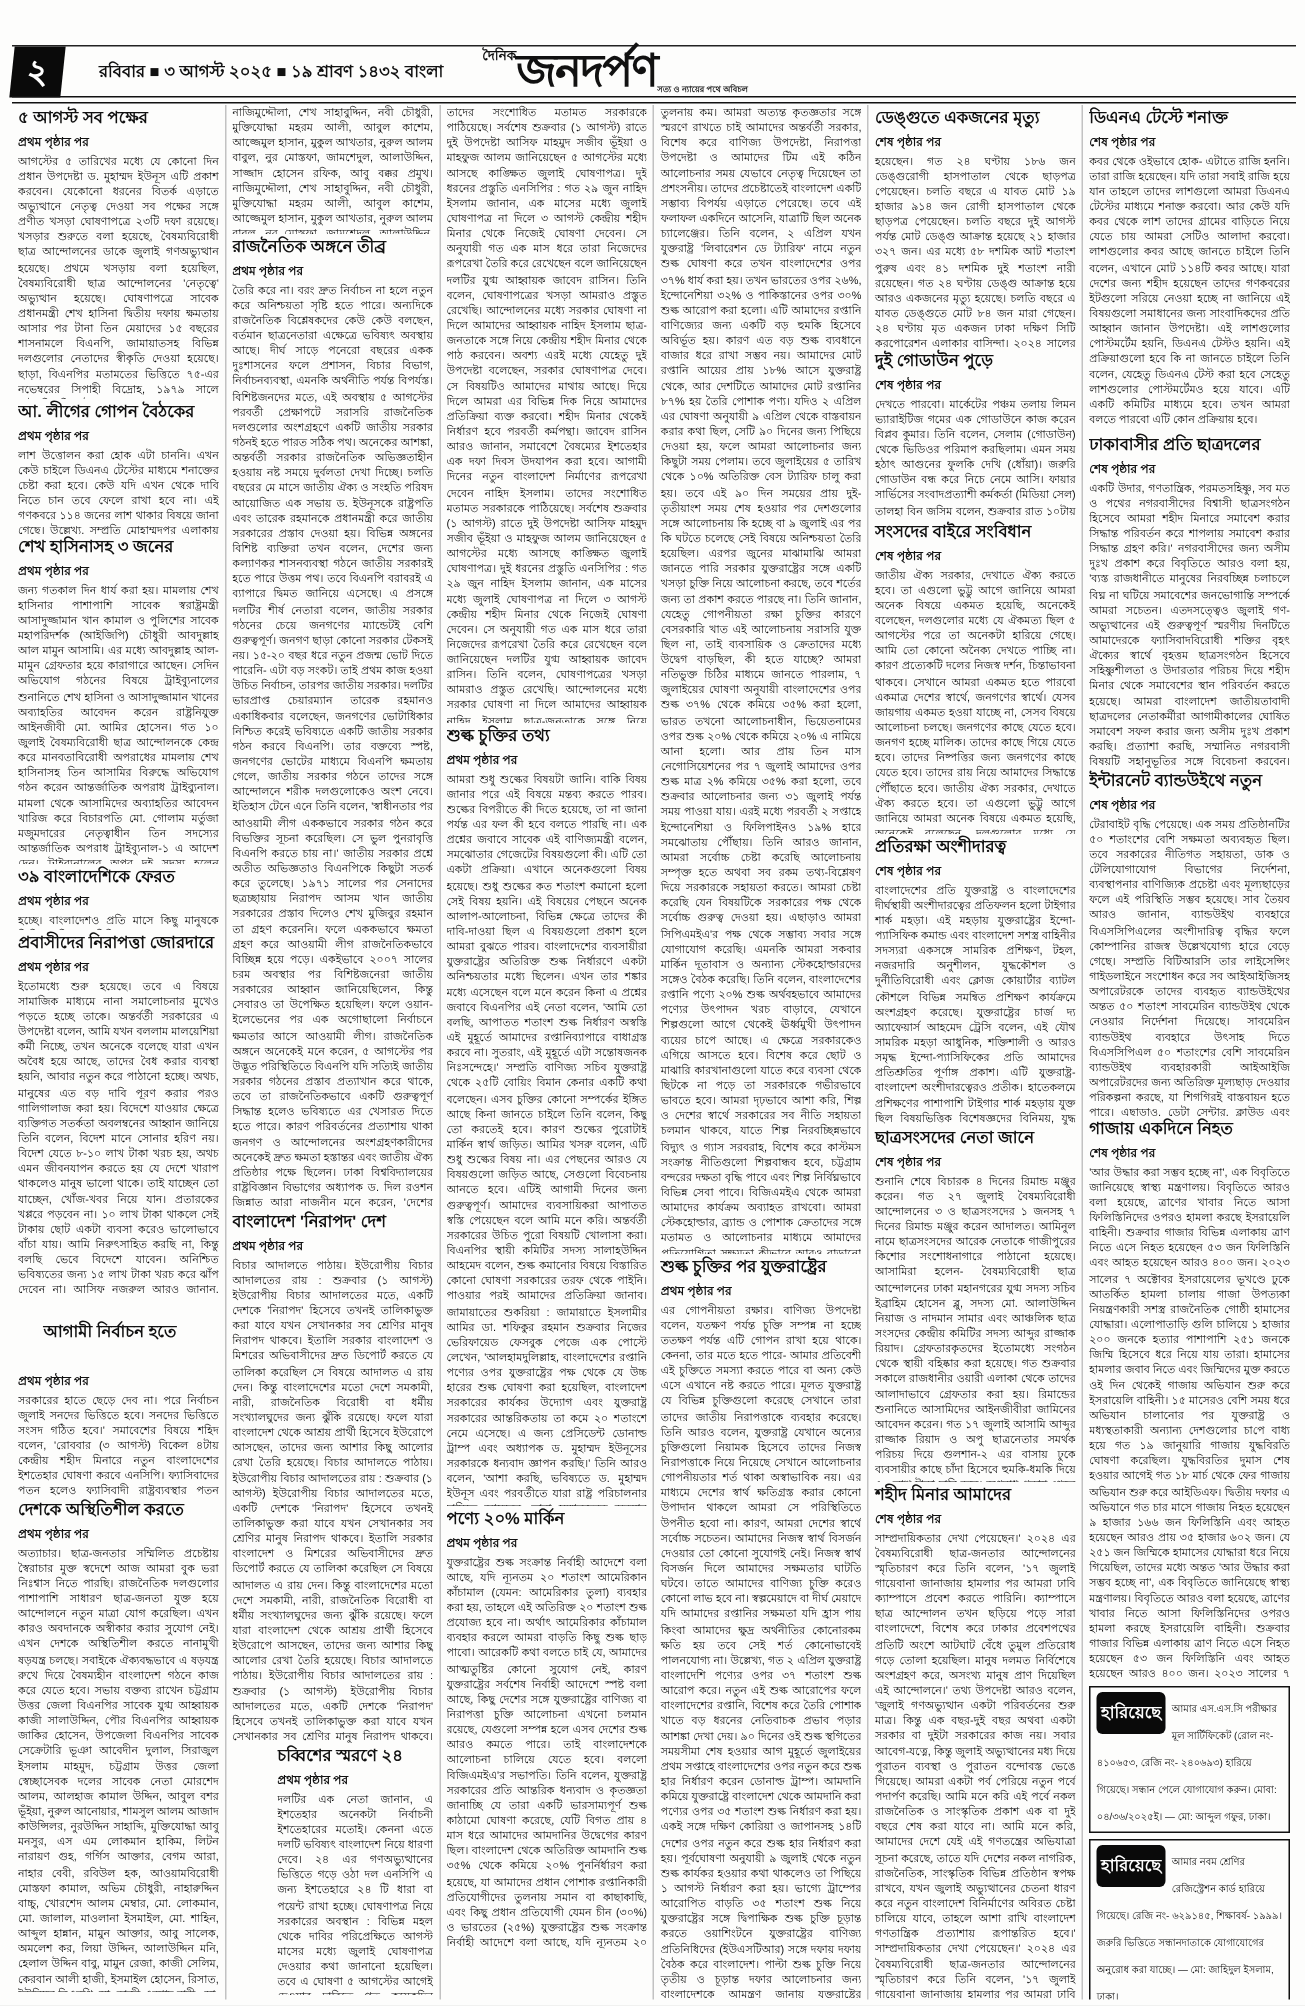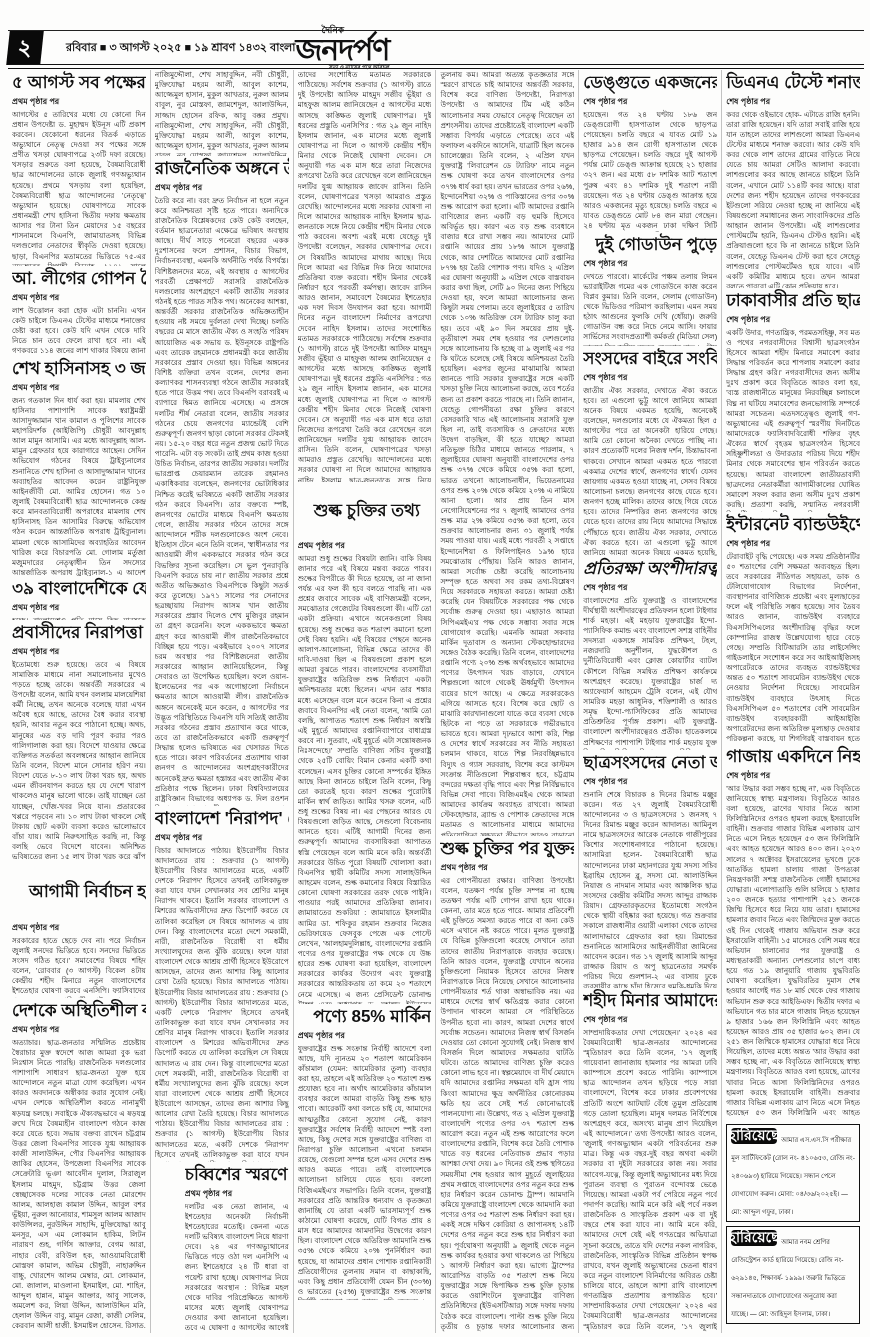--- a/index.html
+++ b/index.html
@@ -13,40 +13,40 @@
   .masthead{position:absolute;left:8px;right:6px;top:30px;height:34px;
     border-top:1px solid #222;display:flex;align-items:center;}
   .pagenum{width:34px;height:34px;background:#0a0a0a;color:#fff;
     display:flex;align-items:center;justify-content:center;
     font-size:22px;font-weight:bold;transform:skewX(-6deg);flex:0 0 34px;}
   .dateline{font-size:11px;font-weight:bold;margin-left:24px;white-space:nowrap;}
   .section-mark{flex:1;display:flex;align-items:center;justify-content:center;gap:10px;margin:0 6px;}
   .rules{flex:1;max-width:110px;height:15px;
     background:repeating-linear-gradient(to bottom,#111 0 1.4px,transparent 1.4px 3.4px);}
   .section{font-size:24px;font-weight:bold;letter-spacing:1px;white-space:nowrap;}
-  .brand{display:flex;flex-direction:column;align-items:flex-start;line-height:1;margin-right:2px;}
+  .brand{display:flex;align-items:flex-start;line-height:1;margin-right:2px;}
   .brand-top{font-size:9px;font-weight:bold;margin-left:26px;}
   .brand-name{font-size:30px;font-weight:900;letter-spacing:-1px;}
   .brand-tag{font-size:5.5px;font-weight:bold;align-self:flex-end;color:#222;}
   .rule-double{position:absolute;left:8px;right:6px;top:64px;height:3px;
     border-top:1px solid #111;border-bottom:1px solid #111;}
   
   .columns{position:absolute;left:8px;right:6px;top:70px;bottom:4px;display:flex;}
   .col{flex:1 1 0;padding:0 4px;overflow:hidden;}
   .col + .col{border-left:1px solid #c2c2c2;}
   .article{overflow:hidden;}
-  .headline{font-size:17px;font-weight:bold;text-align:right;line-height:1.15;
+  .headline{font-size:11px;font-weight:bold;text-align:left;line-height:1.15;
     padding:3px 0 1px;white-space:nowrap;}
   .contlabel{font-size:8px;font-weight:bold;padding:1px 0 2px;}
   .body{font-size:7.3px;line-height:1.39;text-align:justify;word-break:break-word;}
   
   .lostbox{border:1px solid #111;padding:3px 4px;margin:4px 0;overflow:hidden;}
-  .losttag{float:left;width:46px;height:16px;background:#0a0a0a;color:#fff;
+  .losttag{float:left;width:46px;height:28px;background:#0a0a0a;color:#fff;
     border-radius:4px;display:flex;align-items:center;justify-content:center;
-    font-size:14px;font-weight:bold;margin:0 4px 1px 0;}
+    font-size:11px;font-weight:bold;margin:0 4px 1px 0;}
   .lostbody{font-size:6.6px;line-height:1.35;text-align:justify;}
 </style>
 </head>
 <body>
 
 <div class="page">
 
   <header class="masthead">
     <div class="pagenum">
       <span>২</span>
@@ -116,26 +116,26 @@
           <h2 class="headline" style="margin: 0px;">চব্বিশের স্মরণে ২৪</h2>
           <div class="contlabel">প্রথম পৃষ্ঠার পর</div>
           <div class="body">দলটির এক নেতা জানান, এ ইশতেহার অনেকটা নির্বাচনী ইশতেহারের মতোই। কেননা এতে দলটি ভবিষ্যৎ বাংলাদেশ নিয়ে ধারণা দেবে। ২৪ এর গণঅভ্যুত্থানের ভিত্তিতে গড়ে ওঠা দল এনসিপি এ জন্য ইশতেহারে ২৪ টি ধারা বা পয়েন্ট রাখা হচ্ছে। ঘোষণাপত্র নিয়ে সরকারের অবস্থান : বিভিন্ন মহল থেকে দাবির পরিপ্রেক্ষিতে আগস্ট মাসের মধ্যে জুলাই ঘোষণাপত্র দেওয়ার কথা জানানো হয়েছিল। তবে এ ঘোষণা ৫ আগস্টের আগেই দেওয়ার দাবিতে গত কয়েকদিন রাজধানীর শাহবাগে অবরোধ কর্মসূচি পালন করে আসছিল আহত জুলাই যোদ্ধাদের বিভিন্ন সংগঠন। এরই মধ্যে গত ৩১ জুলাই তিনটি রাজনৈতিক দল বিএনপি, জামায়াত ও এনসিপির কাছে জুলাই ঘোষণাপত্রের ২৬ দফা খসড়া পাঠিয়েছে সরকার। ইতোমধ্যে দলগুলো</div>
         </article>
       </div>
       <div class="col">
         <article class="article" style="height: 412px;">
           <div class="body">তাদের সংশোধিত মতামত সরকারকে পাঠিয়েছে। সর্বশেষ শুক্রবার (১ আগস্ট) রাতে দুই উপদেষ্টা আসিফ মাহমুদ সজীব ভূঁইয়া ও মাহফুজ আলম জানিয়েছেন ৫ আগস্টের মধ্যে আসছে কাঙ্ক্ষিত জুলাই ঘোষণাপত্র। দুই ধরনের প্রস্তুতি এনসিপির : গত ২৯ জুন নাহিদ ইসলাম জানান, এক মাসের মধ্যে জুলাই ঘোষণাপত্র না দিলে ৩ আগস্ট কেন্দ্রীয় শহীদ মিনার থেকে নিজেই ঘোষণা দেবেন। সে অনুযায়ী গত এক মাস ধরে তারা নিজেদের রূপরেখা তৈরি করে রেখেছেন বলে জানিয়েছেন দলটির যুগ্ম আহ্বায়ক জাবেদ রাসিন। তিনি বলেন, ঘোষণাপত্রের খসড়া আমরাও প্রস্তুত রেখেছি। আন্দোলনের মধ্যে সরকার ঘোষণা না দিলে আমাদের আহ্বায়ক নাহিদ ইসলাম ছাত্র-জনতাকে সঙ্গে নিয়ে কেন্দ্রীয় শহীদ মিনার থেকে পাঠ করবেন। অবশ্য এরই মধ্যে যেহেতু দুই উপদেষ্টা বলেছেন, সরকার ঘোষণাপত্র দেবে। সে বিষয়টিও আমাদের মাথায় আছে। দিয়ে দিলে আমরা এর বিভিন্ন দিক নিয়ে আমাদের প্রতিক্রিয়া ব্যক্ত করবো। শহীদ মিনার থেকেই নির্ধারণ হবে পরবর্তী কর্মপন্থা। জাবেদ রাসিন আরও জানান, সমাবেশে বৈষম্যের ইশতেহার এক দফা দিবস উদযাপন করা হবে। আগামী দিনের নতুন বাংলাদেশ নির্মাণের রূপরেখা দেবেন নাহিদ ইসলাম। তাদের সংশোধিত মতামত সরকারকে পাঠিয়েছে। সর্বশেষ শুক্রবার (১ আগস্ট) রাতে দুই উপদেষ্টা আসিফ মাহমুদ সজীব ভূঁইয়া ও মাহফুজ আলম জানিয়েছেন ৫ আগস্টের মধ্যে আসছে কাঙ্ক্ষিত জুলাই ঘোষণাপত্র। দুই ধরনের প্রস্তুতি এনসিপির : গত ২৯ জুন নাহিদ ইসলাম জানান, এক মাসের মধ্যে জুলাই ঘোষণাপত্র না দিলে ৩ আগস্ট কেন্দ্রীয় শহীদ মিনার থেকে নিজেই ঘোষণা দেবেন। সে অনুযায়ী গত এক মাস ধরে তারা নিজেদের রূপরেখা তৈরি করে রেখেছেন বলে জানিয়েছেন দলটির যুগ্ম আহ্বায়ক জাবেদ রাসিন। তিনি বলেন, ঘোষণাপত্রের খসড়া আমরাও প্রস্তুত রেখেছি। আন্দোলনের মধ্যে সরকার ঘোষণা না দিলে আমাদের আহ্বায়ক নাহিদ ইসলাম ছাত্র-জনতাকে সঙ্গে নিয়ে কেন্দ্রীয় শহীদ মিনার থেকে পাঠ করবেন। অবশ্য এরই মধ্যে যেহেতু দুই উপদেষ্টা বলেছেন, সরকার ঘোষণাপত্র দেবে। সে বিষয়টিও আমাদের মাথায় আছে। দিয়ে দিলে আমরা এর বিভিন্ন দিক নিয়ে আমাদের প্রতিক্রিয়া ব্যক্ত করবো। শহীদ মিনার থেকেই নির্ধারণ হবে পরবর্তী কর্মপন্থা। জাবেদ রাসিন আরও জানান, সমাবেশে বৈষম্যের ইশতেহার এক দফা দিবস উদযাপন করা হবে। আগামী দিনের নতুন বাংলাদেশ নির্মাণের রূপরেখা দেবেন নাহিদ ইসলাম।</div>
         </article>
         <article class="article" style="height: 522px;">
-          <h2 class="headline" style="margin: 16px;">শুল্ক চুক্তির তথ্য</h2>
+          <h2 class="headline" style="margin: 0px;">শুল্ক চুক্তির তথ্য</h2>
           <div class="contlabel">প্রথম পৃষ্ঠার পর</div>
           <div class="body">আমরা শুধু শুল্কের বিষয়টা জানি। বাকি বিষয় জানার পরে এই বিষয়ে মন্তব্য করতে পারব। শুল্কের বিপরীতে কী দিতে হয়েছে, তা না জানা পর্যন্ত এর ফল কী হবে বলতে পারছি না। এক প্রশ্নের জবাবে সাবেক এই বাণিজ্যমন্ত্রী বলেন, সমঝোতার গেজেটের বিষয়গুলো কী। এটি তো একটা প্রক্রিয়া। এখানে অনেকগুলো বিষয় হয়েছে। শুধু শুল্কের কত শতাংশ কমানো হলো সেই বিষয় হয়নি। এই বিষয়ের পেছনে অনেক আলাপ-আলোচনা, বিভিন্ন ক্ষেত্রে তাদের কী দাবি-দাওয়া ছিল এ বিষয়গুলো প্রকাশ হলে আমরা বুঝতে পারব। বাংলাদেশের ব্যবসায়ীরা যুক্তরাষ্ট্রের অতিরিক্ত শুল্ক নির্ধারণে একটা অনিশ্চয়তার মধ্যে ছিলেন। এখন তার শঙ্কার মধ্যে এসেছেন বলে মনে করেন কিনা এ প্রশ্নের জবাবে বিএনপির এই নেতা বলেন, 'আমি তো বলছি, আপাতত শতাংশ শুল্ক নির্ধারণ অস্বস্তি এই মুহূর্তে আমাদের রপ্তানিব্যাপারে বাধাগ্রস্ত করবে না। সুতরাং, এই মুহূর্তে এটা সন্তোষজনক নিঃসন্দেহে।' সম্প্রতি বাণিজ্য সচিব যুক্তরাষ্ট্র থেকে ২৫টি বোয়িং বিমান কেনার একটি কথা বলেছেন। এসব চুক্তির কোনো সম্পর্কের ইঙ্গিত আছে কিনা জানতে চাইলে তিনি বলেন, কিছু তো করতেই হবে। কারণ শুল্কের পুরোটাই মার্কিন স্বার্থ জড়িত। আমির খসরু বলেন, এটি শুধু শুল্কের বিষয় না। এর পেছনের আরও যে বিষয়গুলো জড়িত আছে, সেগুলো বিবেচনায় আনতে হবে। এটিই আগামী দিনের জন্য গুরুত্বপূর্ণ। আমাদের ব্যবসায়িকরা আপাতত স্বস্তি পেয়েছেন বলে আমি মনে করি। অন্তর্বর্তী সরকারের উচিত পুরো বিষয়টি খোলাসা করা। বিএনপির স্থায়ী কমিটির সদস্য সালাহউদ্দিন আহমেদ বলেন, শুল্ক কমানোর বিষয়ে বিস্তারিত কোনো ঘোষণা সরকারের তরফ থেকে পাইনি। পাওয়ার পরই আমাদের প্রতিক্রিয়া জানাব। জামায়াতের শুকরিয়া : জামায়াতে ইসলামীর আমির ডা. শফিকুর রহমান শুক্রবার নিজের ভেরিফায়েড ফেসবুক পেজে এক পোস্টে লেখেন, 'আলহামদুলিল্লাহ, বাংলাদেশের রপ্তানি পণ্যের ওপর যুক্তরাষ্ট্রের পক্ষ থেকে যে উচ্চ হারের শুল্ক ঘোষণা করা হয়েছিল, বাংলাদেশ সরকারের কার্যকর উদ্যোগ এবং যুক্তরাষ্ট্র সরকারের আন্তরিকতায় তা কমে ২০ শতাংশে নেমে এসেছে। এ জন্য প্রেসিডেন্ট ডোনাল্ড ট্রাম্প এবং অধ্যাপক ড. মুহাম্মদ ইউনূসের সরকারকে ধন্যবাদ জ্ঞাপন করছি।' তিনি আরও বলেন, 'আশা করছি, ভবিষ্যতে ড. মুহাম্মদ ইউনূস এবং পরবর্তীতে যারা রাষ্ট্র পরিচালনার দায়িত্বে আসবেন, তারা সম্মানজনক অবস্থান ধরে রেখে বিশ্ব দরবারে মর্যাদাপূর্ণ দায়িত্ব পালন করবেন। এ উদ্যোগে দেশের ভাবমূর্তি নিশ্চয়ই আবারও আন্তরিক হবে।' আর এই পোস্টের কমেন্টে অনেকেই প্রশ্ন করেন, এর বিনিময়ে যুক্তরাষ্ট্রকে অনেক কিছু দেওয়া হয়েছে। এসব কমেন্টের উত্তরে জামায়াতের আমির লেখেন, 'যদি সত্যিই এমন কিছু হয়ে থাকে, তাহলে সরকারের উচিত হবে তা জনসমক্ষে প্রকাশ করা। যাতে জনগণ তা স্পষ্টভাবে জানতে পারে। যেহেতু জনগণই রাষ্ট্রের সম্পদের মালিক, তাই এ বিষয়ে জনগণকে অবশ্যই অবহিত করতে হবে।' এক প্রতিক্রিয়ায় জামায়াতে ইসলামীর সেক্রেটারি জেনারেল অধ্যাপক মিয়া গোলাম পরওয়ার বলেন, 'সরকারি যোগাযোগের মাধ্যমে ১৫ শতাংশ শুল্ক কমানো হয়েছে, এটা অবশ্যই একটি অগ্রগতি। তবে আমরা চাই শুল্ক আরও কমাতে হবে এবং সে প্রচেষ্টা অব্যাহত রাখতে হবে।' তিনি বলেন, 'আমরা আশা করি সরকার এখানেই থেমে থাকবে না। শুল্ক কমিয়ে আনতে যুক্তরাষ্ট্রের সাথে কূটনৈতিক ও বাণিজ্যিক আলোচনায় আরও শক্ত অবস্থান নিতে হবে।'</div>
         </article>
         <article class="article" style="height: 296px;">
-          <h2 class="headline" style="margin: 0px;">পণ্যে 85% মার্কিন</h2>
+          <h2 class="headline" style="margin: 0px;">পণ্যে ২০% মার্কিন</h2>
           <div class="contlabel">প্রথম পৃষ্ঠার পর</div>
           <div class="body">যুক্তরাষ্ট্রের শুল্ক সংক্রান্ত নির্বাহী আদেশে বলা আছে, যদি ন্যূনতম ২০ শতাংশ আমেরিকান কাঁচামাল (যেমন: আমেরিকার তুলা) ব্যবহার করা হয়, তাহলে এই অতিরিক্ত ২০ শতাংশ শুল্ক প্রযোজ্য হবে না। অর্থাৎ আমেরিকার কাঁচামাল ব্যবহার করলে আমরা বাড়তি কিছু শুল্ক ছাড় পাবো। আরেকটি কথা বলতে চাই যে, আমাদের আত্মতুষ্টির কোনো সুযোগ নেই, কারণ যুক্তরাষ্ট্রের সর্বশেষ নির্বাহী আদেশে স্পষ্ট বলা আছে, কিছু দেশের সঙ্গে যুক্তরাষ্ট্রের বাণিজ্য বা নিরাপত্তা চুক্তি আলোচনা এখনো চলমান রয়েছে, যেগুলো সম্পন্ন হলে এসব দেশের শুল্ক আরও কমতে পারে। তাই বাংলাদেশকে আলোচনা চালিয়ে যেতে হবে। বললো বিজিএমইএ'র সভাপতি। তিনি বলেন, যুক্তরাষ্ট্র সরকারের প্রতি আন্তরিক ধন্যবাদ ও কৃতজ্ঞতা জানাচ্ছি যে তারা একটি ভারসাম্যপূর্ণ শুল্ক কাঠামো ঘোষণা করেছে, যেটি বিগত প্রায় ৪ মাস ধরে আমাদের আমদানির উদ্বেগের কারণ ছিল। বাংলাদেশ থেকে অতিরিক্ত আমদানি শুল্ক ৩৫% থেকে কমিয়ে ২০% পুনর্নির্ধারণ করা হয়েছে, যা আমাদের প্রধান পোশাক রপ্তানিকারী প্রতিযোগীদের তুলনায় সমান বা কাছাকাছি, এবং কিছু প্রধান প্রতিযোগী যেমন চীন (৩০%) ও ভারতের (২৫%) যুক্তরাষ্ট্রের শুল্ক সংক্রান্ত নির্বাহী আদেশে বলা আছে, যদি ন্যূনতম ২০ শতাংশ আমেরিকান কাঁচামাল (যেমন: আমেরিকার তুলা) ব্যবহার করা হয়, তাহলে এই অতিরিক্ত ২০ শতাংশ শুল্ক প্রযোজ্য হবে না। অর্থাৎ আমেরিকার কাঁচামাল ব্যবহার করলে আমরা বাড়তি কিছু শুল্ক ছাড় পাবো। আরেকটি কথা বলতে চাই যে, আমাদের আত্মতুষ্টির কোনো সুযোগ নেই, কারণ যুক্তরাষ্ট্রের সর্বশেষ নির্বাহী আদেশে স্পষ্ট বলা আছে, কিছু দেশের সঙ্গে যুক্তরাষ্ট্রের বাণিজ্য বা নিরাপত্তা চুক্তি আলোচনা এখনো চলমান রয়েছে, যেগুলো সম্পন্ন হলে এসব দেশের শুল্ক আরও কমতে পারে। তাই বাংলাদেশকে আলোচনা চালিয়ে যেতে হবে। বললো বিজিএমইএ'র সভাপতি। তিনি বলেন, যুক্তরাষ্ট্র সরকারের প্রতি আন্তরিক ধন্যবাদ ও কৃতজ্ঞতা জানাচ্ছি যে তারা একটি ভারসাম্যপূর্ণ শুল্ক কাঠামো ঘোষণা করেছে, যেটি বিগত প্রায় ৪ মাস ধরে আমাদের আমদানির উদ্বেগের কারণ ছিল। বাংলাদেশ থেকে অতিরিক্ত আমদানি শুল্ক ৩৫% থেকে কমিয়ে ২০% পুনর্নির্ধারণ করা হয়েছে, যা আমাদের প্রধান পোশাক রপ্তানিকারী প্রতিযোগীদের তুলনায় সমান বা কাছাকাছি, এবং কিছু প্রধান প্রতিযোগী যেমন চীন (৩০%) ও ভারতের (২৫%)</div>
         </article>
       </div>
       <div class="col">
         <article class="article" style="height: 766px;">
           <div class="body">তুলনায় কম। আমরা অত্যন্ত কৃতজ্ঞতার সঙ্গে স্মরণে রাখতে চাই আমাদের অন্তর্বর্তী সরকার, বিশেষ করে বাণিজ্য উপদেষ্টা, নিরাপত্তা উপদেষ্টা ও আমাদের টিম এই কঠিন আলোচনার সময় যেভাবে নেতৃত্ব দিয়েছেন তা প্রশংসনীয়। তাদের প্রচেষ্টাতেই বাংলাদেশ একটি সম্ভাব্য বিপর্যয় এড়াতে পেরেছে। তবে এই ফলাফল একদিনে আসেনি, যাত্রাটি ছিল অনেক চ্যালেঞ্জের। তিনি বলেন, ২ এপ্রিল যখন যুক্তরাষ্ট্র 'লিবারেশন ডে ট্যারিফ' নামে নতুন শুল্ক ঘোষণা করে তখন বাংলাদেশের ওপর ৩৭% ধার্য করা হয়। তখন ভারতের ওপর ২৬%, ইন্দোনেশিয়া ৩২% ও পাকিস্তানের ওপর ৩০% শুল্ক আরোপ করা হলো। এটি আমাদের রপ্তানি বাণিজ্যের জন্য একটি বড় হুমকি হিসেবে অবির্ভূত হয়। কারণ এত বড় শুল্ক ব্যবধানে বাজার ধরে রাখা সম্ভব নয়। আমাদের মোট রপ্তানি আয়ের প্রায় ১৮% আসে যুক্তরাষ্ট্র থেকে, আর দেশটিতে আমাদের মোট রপ্তানির ৮৭% হয় তৈরি পোশাক পণ্য। যদিও ২ এপ্রিল এর ঘোষণা অনুযায়ী ৯ এপ্রিল থেকে বাস্তবায়ন করার কথা ছিল, সেটি ৯০ দিনের জন্য পিছিয়ে দেওয়া হয়, ফলে আমরা আলোচনার জন্য কিছুটা সময় পেলাম। তবে জুলাইয়ের ৫ তারিখ থেকে ১০% অতিরিক্ত বেস ট্যারিফ চালু করা হয়। তবে এই ৯০ দিন সময়ের প্রায় দুই-তৃতীয়াংশ সময় শেষ হওয়ার পর দেশগুলোর সঙ্গে আলোচনায় কি হচ্ছে বা ৯ জুলাই এর পর কি ঘটতে চলেছে সেই বিষয়ে অনিশ্চয়তা তৈরি হয়েছিল। এরপর জুনের মাঝামাঝি আমরা জানতে পারি সরকার যুক্তরাষ্ট্রের সঙ্গে একটি খসড়া চুক্তি নিয়ে আলোচনা করছে, তবে শর্তের জন্য তা প্রকাশ করতে পারছে না। তিনি জানান, যেহেতু গোপনীয়তা রক্ষা চুক্তির কারণে বেসরকারি খাত এই আলোচনায় সরাসরি যুক্ত ছিল না, তাই ব্যবসায়িক ও ক্রেতাদের মধ্যে উদ্বেগ বাড়ছিল, কী হতে যাচ্ছে? আমরা নতিভুক্ত চিঠির মাধ্যমে জানতে পারলাম, ৭ জুলাইয়ের ঘোষণা অনুযায়ী বাংলাদেশের ওপর শুল্ক ৩৭% থেকে কমিয়ে ৩৫% করা হলো, ভারত তখনো আলোচনাধীন, ভিয়েতনামের ওপর শুল্ক ২০% থেকে কমিয়ে ২০% এ নামিয়ে আনা হলো। আর প্রায় তিন মাস নেগোসিয়েশনের পর ৭ জুলাই আমাদের ওপর শুল্ক মাত্র ২% কমিয়ে ৩৫% করা হলো, তবে শুক্রবার আলোচনার জন্য ৩১ জুলাই পর্যন্ত সময় পাওয়া যায়। এরই মধ্যে পরবর্তী ২ সপ্তাহে ইন্দোনেশিয়া ও ফিলিপাইনও ১৯% হারে সমঝোতায় পৌঁছায়। তিনি আরও জানান, আমরা সর্বোচ্চ চেষ্টা করেছি আলোচনায় সম্পৃক্ত হতে অথবা সব রকম তথ্য-বিশ্লেষণ দিয়ে সরকারকে সহায়তা করতে। আমরা চেষ্টা করেছি যেন বিষয়টিকে সরকারের পক্ষ থেকে সর্বোচ্চ গুরুত্ব দেওয়া হয়। এছাড়াও আমরা সিপিএমইএ'র পক্ষ থেকে সম্ভাব্য সবার সঙ্গে যোগাযোগ করেছি। এমনকি আমরা সকবার মার্কিন দূতাবাস ও অন্যান্য স্টেকহোল্ডারদের সঙ্গেও বৈঠক করেছি। তিনি বলেন, বাংলাদেশের রপ্তানি পণ্যে ২০% শুল্ক অর্থবহভাবে আমাদের পণ্যের উৎপাদন খরচ বাড়াবে, যেখানে শিল্পগুলো আগে থেকেই ঊর্ধ্বমুখী উৎপাদন ব্যয়ের চাপে আছে। এ ক্ষেত্রে সরকারকেও এগিয়ে আসতে হবে। বিশেষ করে ছোট ও মাঝারি কারখানাগুলো যাতে করে ব্যবসা থেকে ছিটকে না পড়ে তা সরকারকে গভীরভাবে ভাবতে হবে। আমরা দৃঢ়ভাবে আশা করি, শিল্প ও দেশের স্বার্থে সরকারের সব নীতি সহায়তা চলমান থাকবে, যাতে শিল্প নিরবচ্ছিন্নভাবে বিদ্যুৎ ও গ্যাস সরবরাহ, বিশেষ করে কাস্টমস সংক্রান্ত নীতিগুলো শিল্পবান্ধব হবে, চট্টগ্রাম বন্দরের দক্ষতা বৃদ্ধি পাবে এবং শিল্প নির্বিঘ্নভাবে বিভিন্ন সেবা পাবে। বিজিএমইএ থেকে আমরা আমাদের কার্যক্রম অব্যাহত রাখবো। আমরা স্টেকহোল্ডার, ব্র্যান্ড ও পোশাক ক্রেতাদের সঙ্গে মতামত ও আলোচনার মাধ্যমে আমাদের প্রতিযোগিতা সক্ষমতা কীভাবে আরও বাড়ানো যায়, সে বিষয়ে কাজ করবো। আমরা মনে করি, শিল্প মালিক, সরকার, শিক্ষা প্রতিষ্ঠান, শ্রমিক সংগঠন ও নাগরিক সমাজসংগঠনই মিলে একসঙ্গে কাজ করে শিল্পের জন্য যদি নির্মোহভাবে সঠিক সিদ্ধান্ত নিতে পারি তাহলে এই শুল্ক প্রতিবন্ধকতা না হয়ে এক নতুন সম্ভাবনার দ্বার খুলে দিতে পারে।</div>
         </article>
         <article class="article" style="height: 496px;">
           <h2 class="headline" style="margin: 0px;">শুল্ক চুক্তির পর যুক্তরাষ্ট্রের</h2>
@@ -153,21 +153,21 @@
           <h2 class="headline" style="margin: 0px;">দুই গোডাউন পুড়ে</h2>
           <div class="contlabel">শেষ পৃষ্ঠার পর</div>
           <div class="body">দেখতে পারবো। মার্কেটের পঞ্চম তলায় লিমন ভ্যারাইটিজ গমের এক গোডাউনে কাজ করেন বিপ্লব কুমার। তিনি বলেন, সেলাম (গোডাউন) থেকে ভিডিওর পরিমাপ করছিলাম। এমন সময় হঠাৎ আগুনের ফুলকি দেখি (ধোঁয়া)। জরুরি গোডাউন বন্ধ করে নিচে নেমে আসি। ফায়ার সার্ভিসের সংবাদপ্রত্যাশী কর্মকর্তা (মিডিয়া সেল) তালহা বিন জসিম বলেন, শুক্রবার রাত ১০টায় গুলিস্তানের নুরানবগ ভবনের মার্কেটের ৫ম তলায় আগুন লাগার খবর আসে। খবর পেয়ে রাত ১০টা ৩ মিনিটে প্রথম ইউনিট ঘটনাস্থলে পৌঁছে আগুন নিয়ন্ত্রণে কাজ শুরু করে। পরে একে একে ১১ ইউনিট যোগ দেয়। ১২টা ৫৫ মিনিটের দিকে আগুন নিয়ন্ত্রণে আসে।</div>
         </article>
         <article class="article" style="height: 210px;">
           <h2 class="headline" style="margin: 0px;">সংসদের বাইরে সংবিধান</h2>
           <div class="contlabel">শেষ পৃষ্ঠার পর</div>
           <div class="body">জাতীয় ঐক্য সরকার, দেখাতে ঐক্য করতে হবে। তা এগুলো ভুট্টু আগে জানিয়ে আমরা অনেক বিষয়ে একমত হয়েছি, অনেকেই বলেছেন, দলগুলোর মধ্যে যে ঐকমত্য ছিল ৫ আগস্টের পরে তা অনেকটা হারিয়ে গেছে। আমি তো কোনো অনৈক্য দেখতে পাচ্ছি না। কারণ প্রত্যেকটি দলের নিজস্ব দর্শন, চিন্তাভাবনা থাকবে। সেখানে আমরা একমত হতে পারবো একমাত্র দেশের স্বার্থে, জনগণের স্বার্থে। যেসব জায়গায় একমত হওয়া যাচ্ছে না, সেসব বিষয়ে আলোচনা চলছে। জনগণের কাছে যেতে হবে। জনগণ হচ্ছে মালিক। তাদের কাছে গিয়ে যেতে হবে। তাদের নিষ্পত্তির জন্য জনগণের কাছে যেতে হবে। তাদের রায় নিয়ে আমাদের সিদ্ধান্তে পৌঁছাতে হবে। জাতীয় ঐক্য সরকার, দেখাতে ঐক্য করতে হবে। তা এগুলো ভুট্টু আগে জানিয়ে আমরা অনেক বিষয়ে একমত হয়েছি, অনেকেই বলেছেন, দলগুলোর মধ্যে যে ঐকমত্য ছিল ৫ আগস্টের পরে তা অনেকটা হারিয়ে গেছে। আমি তো কোনো অনৈক্য দেখতে পাচ্ছি না। কারণ প্রত্যেকটি দলের নিজস্ব দর্শন, চিন্তাভাবনা থাকবে। সেখানে আমরা একমত হতে পারবো একমাত্র দেশের স্বার্থে, জনগণের স্বার্থে। যেসব জায়গায় একমত হওয়া যাচ্ছে না, সেসব বিষয়ে আলোচনা চলছে। জনগণের কাছে যেতে হবে। জনগণ হচ্ছে মালিক। তাদের কাছে গিয়ে যেতে হবে। তাদের নিষ্পত্তির জন্য জনগণের কাছে যেতে হবে। তাদের রায় নিয়ে আমাদের সিদ্ধান্তে পৌঁছাতে হবে।</div>
         </article>
         <article class="article" style="height: 194px;">
-          <h2 class="headline" style="margin: 0px; font-style: italic;">প্রতিরক্ষা অংশীদারত্ব</h2>
+          <h2 class="headline" style="margin: 0px;">প্রতিরক্ষা অংশীদারত্ব</h2>
           <div class="contlabel">শেষ পৃষ্ঠার পর</div>
           <div class="body">বাংলাদেশের প্রতি যুক্তরাষ্ট্র ও বাংলাদেশের দীর্ঘস্থায়ী অংশীদারত্বের প্রতিফলন হলো টাইগার শার্ক মহড়া। এই মহড়ায় যুক্তরাষ্ট্রের ইন্দো-প্যাসিফিক কমান্ড এবং বাংলাদেশ সশস্ত্র বাহিনীর সদস্যরা একসঙ্গে সামরিক প্রশিক্ষণ, টহল, নজরদারি অনুশীলন, যুদ্ধকৌশল ও দুর্নীতিবিরোধী এবং ক্লোজ কোয়ার্টার ব্যাটল কৌশলে বিভিন্ন সমন্বিত প্রশিক্ষণ কার্যক্রমে অংশগ্রহণ করেছে। যুক্তরাষ্ট্রের চার্জ দ্য অ্যাফেয়ার্স আহমেদ ট্রেসি বলেন, এই যৌথ সামরিক মহড়া আধুনিক, শক্তিশালী ও আরও সমৃদ্ধ ইন্দো-প্যাসিফিকের প্রতি আমাদের প্রতিশ্রুতির পূর্ণাঙ্গ প্রকাশ। এটি যুক্তরাষ্ট্র-বাংলাদেশ অংশীদারত্বেরও প্রতীক। হাতেকলমে প্রশিক্ষণের পাশাপাশি টাইগার শার্ক মহড়ায় যুক্ত ছিল বিষয়ভিত্তিক বিশেষজ্ঞদের বিনিময়, যুদ্ধ পরিকল্পনা সেশন এবং কৃত্রিম অনুশীলন বিনিময়ে প্রশিক্ষণ। এসব কার্যক্রম ইন্দো-প্যাসিফিক অঞ্চলে অস্থিরতার জবাবে যুদ্ধ অংশীদারত্বের সমন্বিত কৌশল গঠনে সহায়ক হবে। যুক্তরাষ্ট্রের ইন্দো-প্যাসিফিক কমান্ড : যুক্তরাষ্ট্রের ইন্দো-প্যাসিফিক কমান্ড হচ্ছে যুক্তরাষ্ট্রের প্রাচীনতম ও বৃহত্তম যুদ্ধ কমান্ড, যা এশিয়া-প্যাসিফিক অঞ্চলে যুক্তরাষ্ট্রের সামরিক কার্যক্রম পরিচালনা করে এবং আঞ্চলিক শান্তি ও স্থিতিশীলতার জন্য অংশীদারদের সঙ্গে কাজ করে।</div>
         </article>
         <article class="article" style="height: 238px;">
           <h2 class="headline" style="margin: 0px;">ছাত্রসংসদের নেতা জানে</h2>
           <div class="contlabel">শেষ পৃষ্ঠার পর</div>
           <div class="body">শুনানি শেষে বিচারক ৪ দিনের রিমান্ড মঞ্জুর করেন। গত ২৭ জুলাই বৈষম্যবিরোধী আন্দোলনের ৩ ও ছাত্রসংসদের ১ জনসহ ৭ দিনের রিমান্ড মঞ্জুর করেন আদালত। আমিনুল নামে ছাত্রসংসদের আরেক নেতাকে গাজীপুরের কিশোর সংশোধনাগারে পাঠানো হয়েছে। আসামিরা হলেন- বৈষম্যবিরোধী ছাত্র আন্দোলনের ঢাকা মহানগরের যুগ্ম সদস্য সচিব ইব্রাহিম হোসেন ব্লু, সদস্য মো. আলাউদ্দিন নিয়াজ ও নাদমান সামার এবং আঞ্চলিক ছাত্র সংসদের কেন্দ্রীয় কমিটির সদস্য আব্দুর রাজ্জাক রিয়াদ। গ্রেফতারকৃতদের ইতোমধ্যে সংগঠন থেকে স্থায়ী বহিষ্কার করা হয়েছে। গত শুক্রবার সকালে রাজধানীর ওয়ারী এলাকা থেকে তাদের আলাদাভাবে গ্রেফতার করা হয়। রিমান্ডের শুনানিতে আসামিদের আইনজীবীরা জামিনের আবেদন করেন। গত ১৭ জুলাই আসামি আব্দুর রাজ্জাক রিয়াদ ও অপু ছাত্রনেতার সমর্থক পরিচয় দিয়ে গুলশান-২ এর বাসায় ঢুকে ব্যবসায়ীর কাছে চাঁদা হিসেবে হুমকি-ধমকি দিয়ে ৫০ লাখ টাকা দাবি করে। অপরাধ প্রকাশ পেলে তাকে আওয়ামী লীগ ও স্বৈরাচারের দোসর পরিচয় দিয়ে গ্রেফতার করানোর হুমকি দেয়। ভয়ে তিনি ১০ লাখ টাকা দেন। ১৯ জুলাই পুনরায় আরও ৪০ লাখ টাকার জন্য যায়। তবে সেদিন টাকা না নিয়ে চলে যায়। পরে গত ২৬ জুলাই টাকা নিতে গেলে গুলশান থানা পুলিশ তাদের আটক করে। এ সময় অপু পালিয়ে যায়।</div>
         </article>
         <article class="article" style="height: 344px;">
           <h2 class="headline" style="margin: 0px;">শহীদ মিনার আমাদের</h2>

